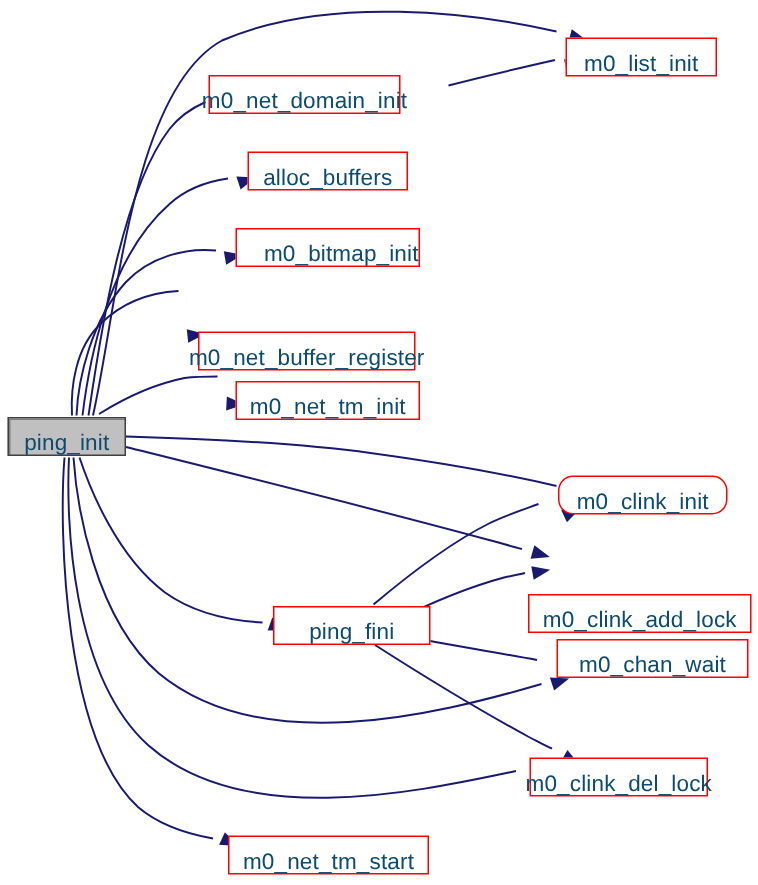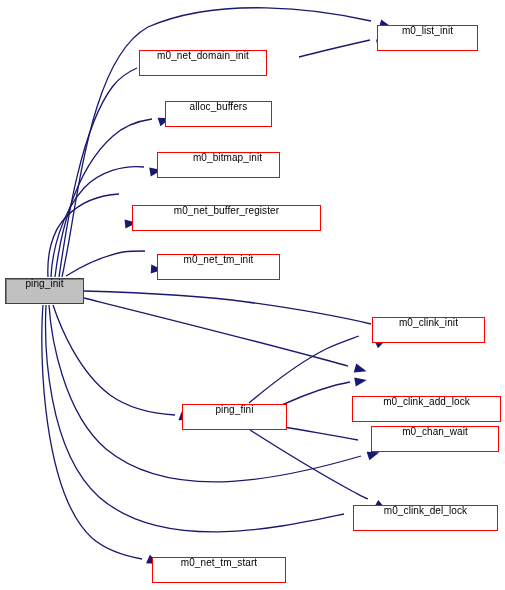--- a/index.html
+++ b/index.html
@@ -21,25 +21,25 @@
     position: absolute;
     left: 0;
     top: 0;
     width: 505px;
     height: 590px;
   }
   .node {
     position: absolute;
     box-sizing: border-box;
     display: flex;
-    align-items: flex-start;
+    align-items: flex-end;
     justify-content: center;
-    font-size: 10px;
+    font-size: 15px;
     line-height: 1;
-    color: #000000;
+    color: #0c4a6e;
     white-space: nowrap;
     letter-spacing: 0.1px;
   }
   .node.callee {
     background: #ffffff;
     border: 1.6px solid #ff0000;
   }
   .node.root {
     background: #c0c0c0;
     border: 1.4px solid #404040;
@@ -98,38 +98,38 @@
       </div>
       <div class="node callee" style="left: 139px; top: 50px; width: 128px; height: 26px;">
         <span class="node-label">m0_net_domain_init</span>
       </div>
       <div class="node callee" style="left: 165px; top: 101px; width: 107px; height: 26px;">
         <span class="node-label">alloc_buffers</span>
       </div>
       <div class="node callee" style="left: 157px; top: 152px; width: 123px; height: 26px; padding-left: 18px;">
         <span class="node-label">m0_bitmap_init</span>
       </div>
-      <div class="node callee" style="left: 132px; top: 205px; width: 189px; height: 26px;">
+      <div class="node callee" style="left: 132px; top: 221px; width: 145px; height: 26px;">
         <span class="node-label">m0_net_buffer_register</span>
       </div>
       <div class="node callee" style="left: 157px; top: 254px; width: 123px; height: 26px;">
         <span class="node-label">m0_net_tm_init</span>
       </div>
-      <div class="node callee" style="left: 372px; top: 317px; width: 113px; height: 26px;">
+      <div class="node callee" style="left: 372px; top: 317px; width: 113px; height: 26px; border-radius: 10px;">
         <span class="node-label">m0_clink_init</span>
       </div>
       <div class="node callee" style="left: 352px; top: 372px; width: 149px; height: 26px; margin-top: 24px;">
         <span class="node-label">m0_clink_add_lock</span>
       </div>
       <div class="node callee" style="left: 182px; top: 404px; width: 105px; height: 26px;">
         <span class="node-label">ping_fini</span>
       </div>
       <div class="node callee" style="left: 371px; top: 426px; width: 128px; height: 26px;">
         <span class="node-label">m0_chan_wait</span>
       </div>
-      <div class="node callee" style="left: 353px; top: 505px; width: 145px; height: 26px;">
+      <div class="node callee" style="left: 353px; top: 505px; width: 119px; height: 26px;">
         <span class="node-label">m0_clink_del_lock</span>
       </div>
       <div class="node callee" style="left: 152px; top: 557px; width: 134px; height: 26px;">
         <span class="node-label">m0_net_tm_start</span>
       </div>
     </div>
 </div>
 
 </body></html>

